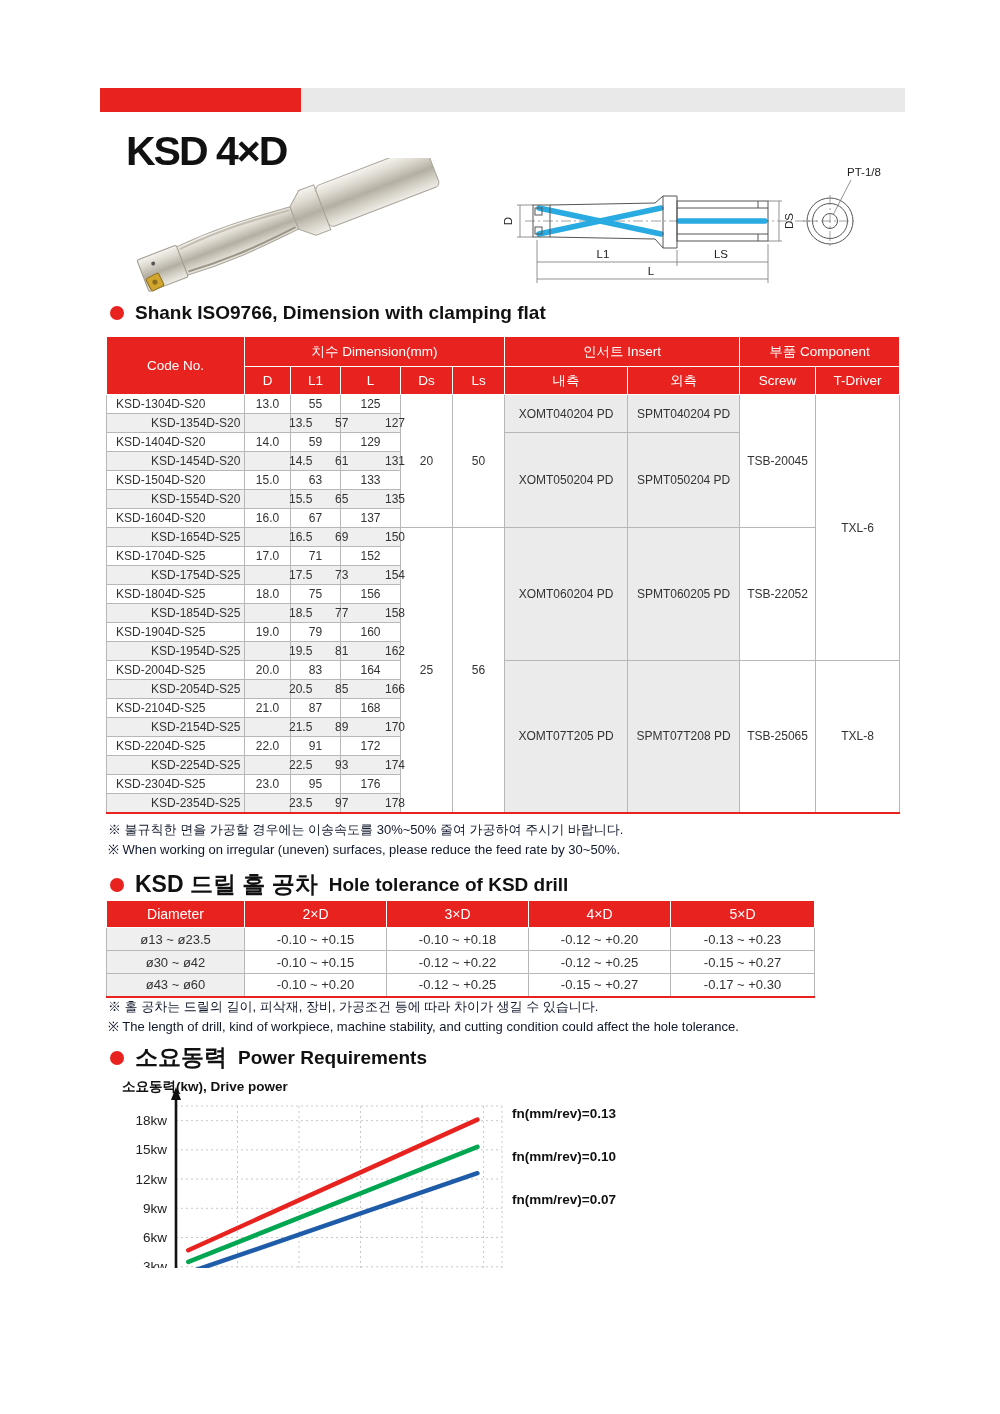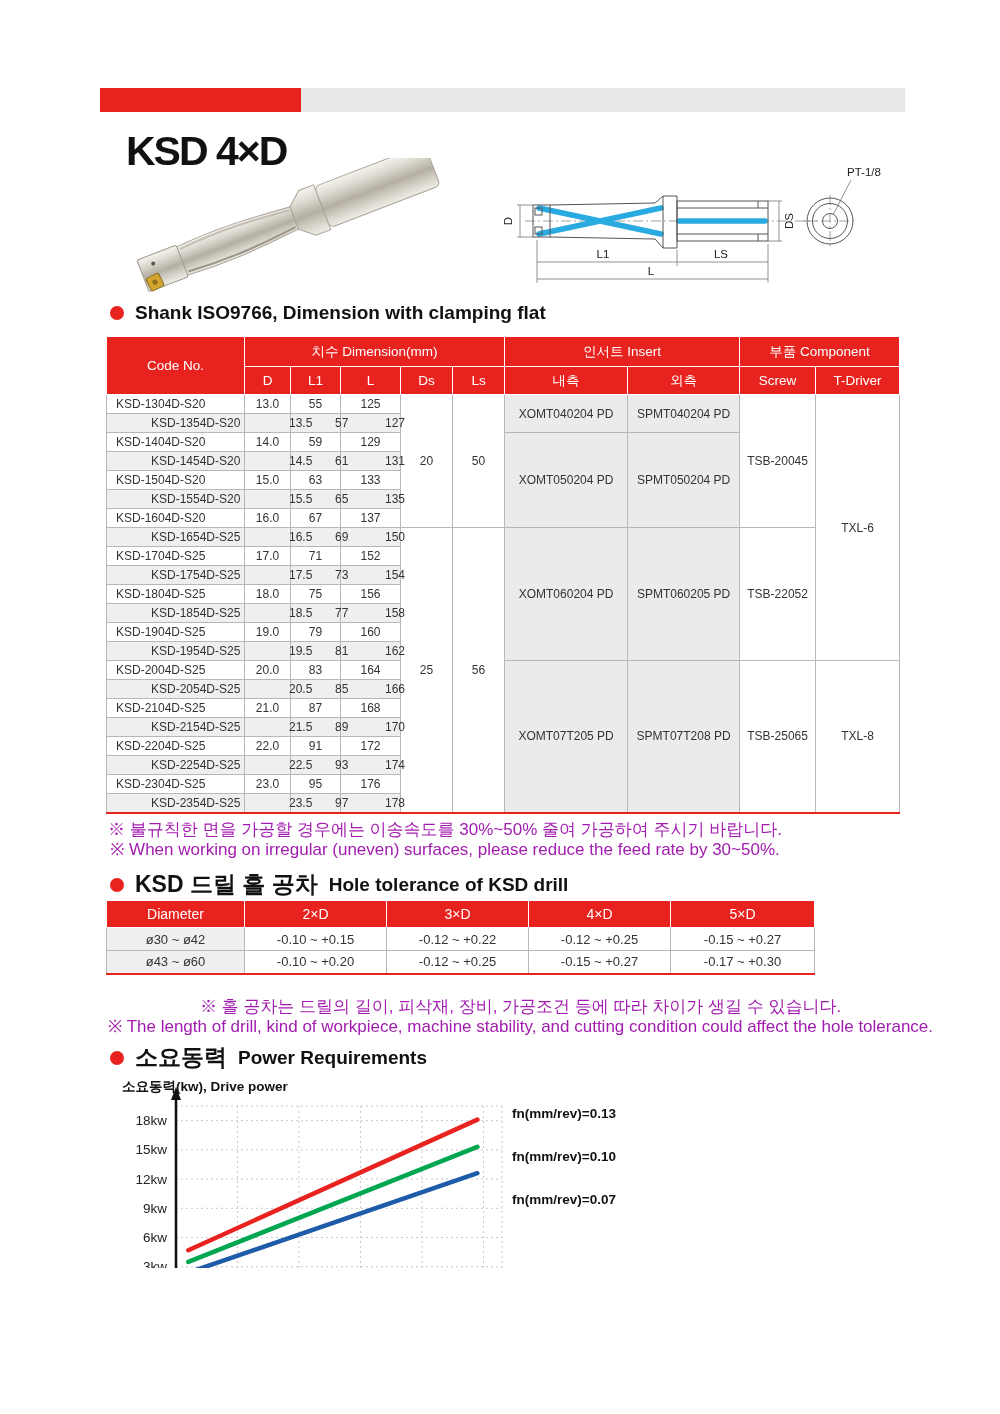--- a/index.html
+++ b/index.html
@@ -27,21 +27,21 @@
   .spec td.code{text-align:left;padding-left:9px;}
   .spec td.alt{background:#efefef;padding-left:44px;}
   .spec td.mg{background:#fff;}
   .spec td.ins{background:#ebebeb;}
 
   .tol{left:106px;top:900px;width:708px;border-bottom:2px solid var(--red);}
   .tol th{background:var(--red);color:#fff;font-weight:normal;font-size:14px;height:27px;border:1px solid #fff;}
   .tol td{border:1px solid var(--bd);font-size:13px;height:23px;text-align:center;color:#333;background:#fff;}
   .tol td.diam{background:#efefef;}
 
-  .notes{font-size:17px;color:#a21caf;line-height:19.5px;text-align:center;}
+  .notes{font-size:13px;color:#0f172a;line-height:19.5px;}
 
   .legend-item{position:absolute;font-size:13.5px;font-weight:bold;color:#111;}
 
   
   .grid{stroke:#c9c9c9;stroke-width:1;stroke-dasharray:2 3;fill:none;}
   .axis{stroke:#111;stroke-width:2.6;fill:none;}
   .ytick{font-size:13.5px;text-anchor:end;fill:#222;}
   .xtick{font-size:13.5px;text-anchor:middle;fill:#222;}
   .alabel{font-size:13.5px;font-weight:bold;fill:#111;}
 
@@ -348,20 +348,27 @@
     <thead>
       <tr>
         <th>Diameter</th>
         <th>2×D</th>
         <th>3×D</th>
         <th>4×D</th>
         <th>5×D</th>
       </tr>
     </thead>
     <tbody id="tol-tbody">
+        <tr>
+          <td class="diam">ø13 ~ ø23.5</td>
+          <td class="val">-0.10 ~ +0.15</td>
+          <td class="val">-0.10 ~ +0.18</td>
+          <td class="val">-0.12 ~ +0.20</td>
+          <td class="val">-0.13 ~ +0.23</td>
+        </tr>
         <tr>
           <td class="diam">ø30 ~ ø42</td>
           <td class="val">-0.10 ~ +0.15</td>
           <td class="val">-0.12 ~ +0.22</td>
           <td class="val">-0.12 ~ +0.25</td>
           <td class="val">-0.15 ~ +0.27</td>
         </tr>
         <tr>
           <td class="diam">ø43 ~ ø60</td>
           <td class="val">-0.10 ~ +0.20</td>

